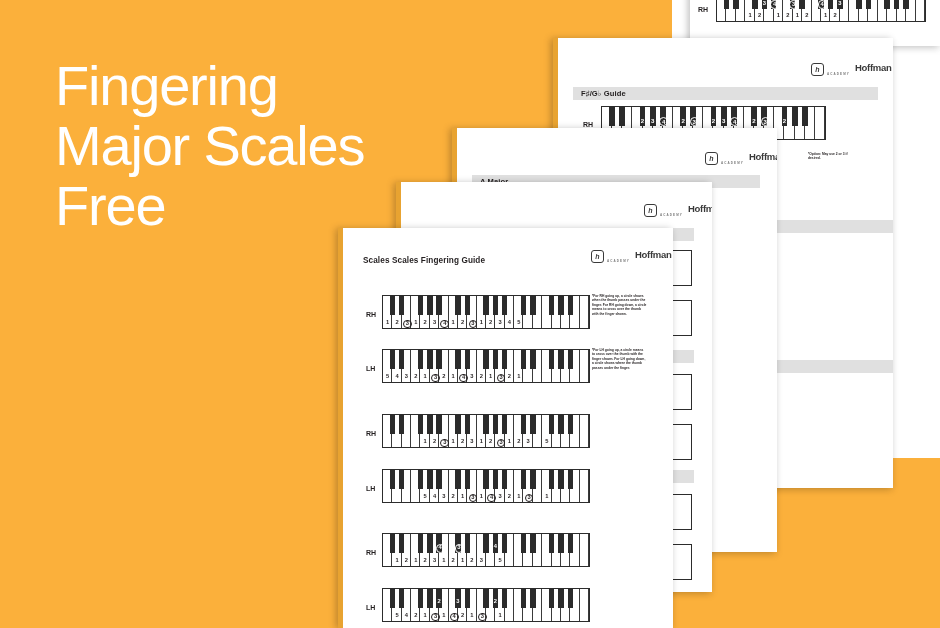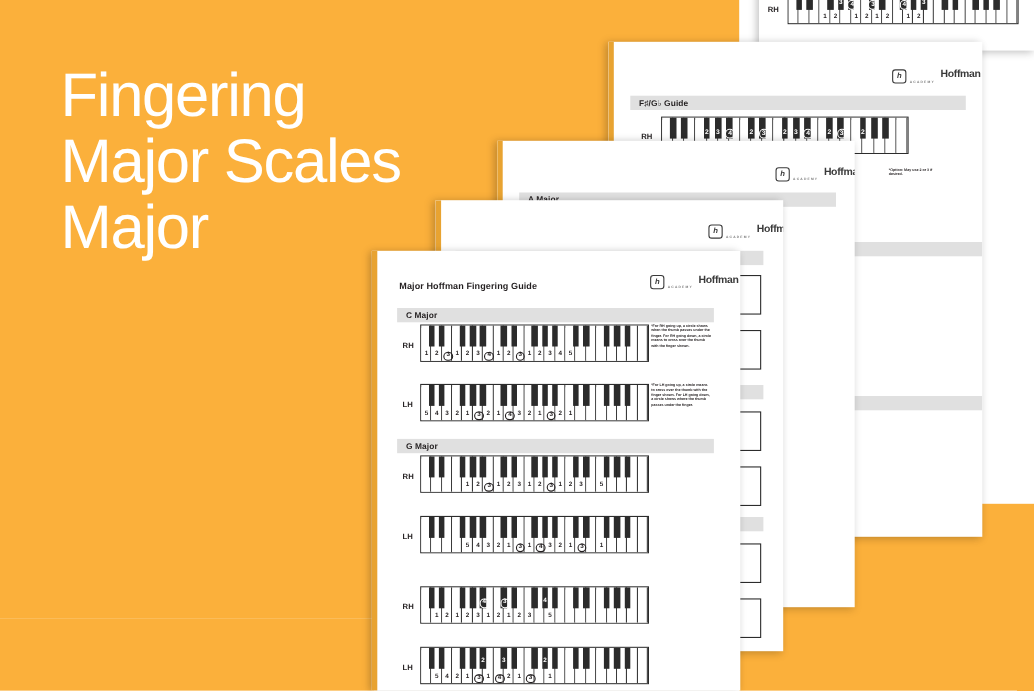--- a/index.html
+++ b/index.html
@@ -71,21 +71,21 @@
 <div class="stage">
 
   <div class="bg-white-right"></div>
   <div class="bg-orange-main"></div>
   <div class="bg-orange-br"></div>
   <div class="bg-white-bl"></div>
 
   <div class="headline">
     <div class="hl">Fingering</div>
     <div class="hl">Major Scales</div>
-    <div class="hl">Major</div>
+    <div class="hl">Free</div>
   </div>
 
   <div class="sheet" id="sheet5" style="left:690px;top:-122px;width:250px;height:168px;">
     <div class="sheet-inner">
       <div class="hand-label" style="left:8px;top:128px;">RH</div>
       <div class="kb" id="kb-s5" style="left:26px;top:112px;width:210px;height:32px;">
           <div class="wk" style="left: 0px; width: 9.45455px;"></div>
           <div class="wk" style="left: 9.45455px; width: 9.45455px;"></div>
           <div class="wk" style="left: 18.9091px; width: 9.45455px;"></div>
           <div class="wk" style="left: 28.3636px; width: 9.45455px;"></div>
@@ -439,35 +439,32 @@
           <div class="bk" style="left: 7.1px; width: 5.8px; height: 21.6px;"></div>
           <div class="bk" style="left: 17.1px; width: 5.8px; height: 21.6px;"></div>
         </div>
     </div>
   </div>
 
   <div class="sheet" id="sheet1" style="left:338px;top:228px;width:335px;height:400px;">
     <div class="accent-edge"></div>
     <div class="sheet-inner">
 
-      <div class="doc-title" style="left:25px;top:28px;">Major Hoffman Fingering Guide</div>
+      <div class="doc-title" style="left:25px;top:28px;">Scales Scales Fingering Guide</div>
 
       <div class="logo" style="left:253px;top:22px;">
         <div class="logo-mark">
           <span>h</span>
           </div>
         <div class="logo-txt">
           <div class="logo-name">Hoffman</div>
           <div class="logo-sub">ACADEMY</div>
         </div>
       </div>
 
-      <div class="scale-band" style="left:23px;top:52px;width:288px;">
-        <div class="lbl">C Major</div>
-      </div>
       <div class="hand-label" style="left:28px;top:83px;">RH</div>
       <div class="kb" id="kb-c-rh" style="left:44px;top:67px;width:208px;height:34px;">
           <div class="topbar"></div>
           <div class="wk" style="left: 0px; width: 9.36364px;"></div>
           <div class="wk" style="left: 9.36364px; width: 9.36364px;"></div>
           <div class="wk" style="left: 18.7273px; width: 9.36364px;"></div>
           <div class="wk" style="left: 28.0909px; width: 9.36364px;"></div>
           <div class="wk" style="left: 37.4545px; width: 9.36364px;"></div>
           <div class="wk" style="left: 46.8182px; width: 9.36364px;"></div>
           <div class="wk" style="left: 56.1818px; width: 9.36364px;"></div>
@@ -570,23 +567,20 @@
           <div class="fing on-white circ" style="font-size: 5.73055px; width: 6.74182px; height: 6.74182px; left: 76.22px; top: 23.7582px;">4</div>
           <div class="fing on-white plain" style="font-size: 5.73055px; width: 6.74182px; height: 6.74182px; left: 85.5836px; top: 23.7582px;">3</div>
           <div class="fing on-white plain" style="font-size: 5.73055px; width: 6.74182px; height: 6.74182px; left: 94.9473px; top: 23.7582px;">2</div>
           <div class="fing on-white plain" style="font-size: 5.73055px; width: 6.74182px; height: 6.74182px; left: 104.311px; top: 23.7582px;">1</div>
           <div class="fing on-white circ" style="font-size: 5.73055px; width: 6.74182px; height: 6.74182px; left: 113.675px; top: 23.7582px;">3</div>
           <div class="fing on-white plain" style="font-size: 5.73055px; width: 6.74182px; height: 6.74182px; left: 123.038px; top: 23.7582px;">2</div>
           <div class="fing on-white plain" style="font-size: 5.73055px; width: 6.74182px; height: 6.74182px; left: 132.402px; top: 23.7582px;">1</div>
         </div>
       <div class="note" style="left:254px;top:120px;width:55px;">*For LH going up, a circle means to cross over the thumb with the finger shown. For LH going down, a circle shows where the thumb passes under the finger.</div>
 
-      <div class="scale-band" style="left:23px;top:171px;width:288px;">
-        <div class="lbl">G Major</div>
-      </div>
       <div class="hand-label" style="left:28px;top:202px;">RH</div>
       <div class="kb" id="kb-g-rh" style="left:44px;top:186px;width:208px;height:34px;">
           <div class="topbar"></div>
           <div class="wk" style="left: 0px; width: 9.36364px;"></div>
           <div class="wk" style="left: 9.36364px; width: 9.36364px;"></div>
           <div class="wk" style="left: 18.7273px; width: 9.36364px;"></div>
           <div class="wk" style="left: 28.0909px; width: 9.36364px;"></div>
           <div class="wk" style="left: 37.4545px; width: 9.36364px;"></div>
           <div class="wk" style="left: 46.8182px; width: 9.36364px;"></div>
           <div class="wk" style="left: 56.1818px; width: 9.36364px;"></div>

